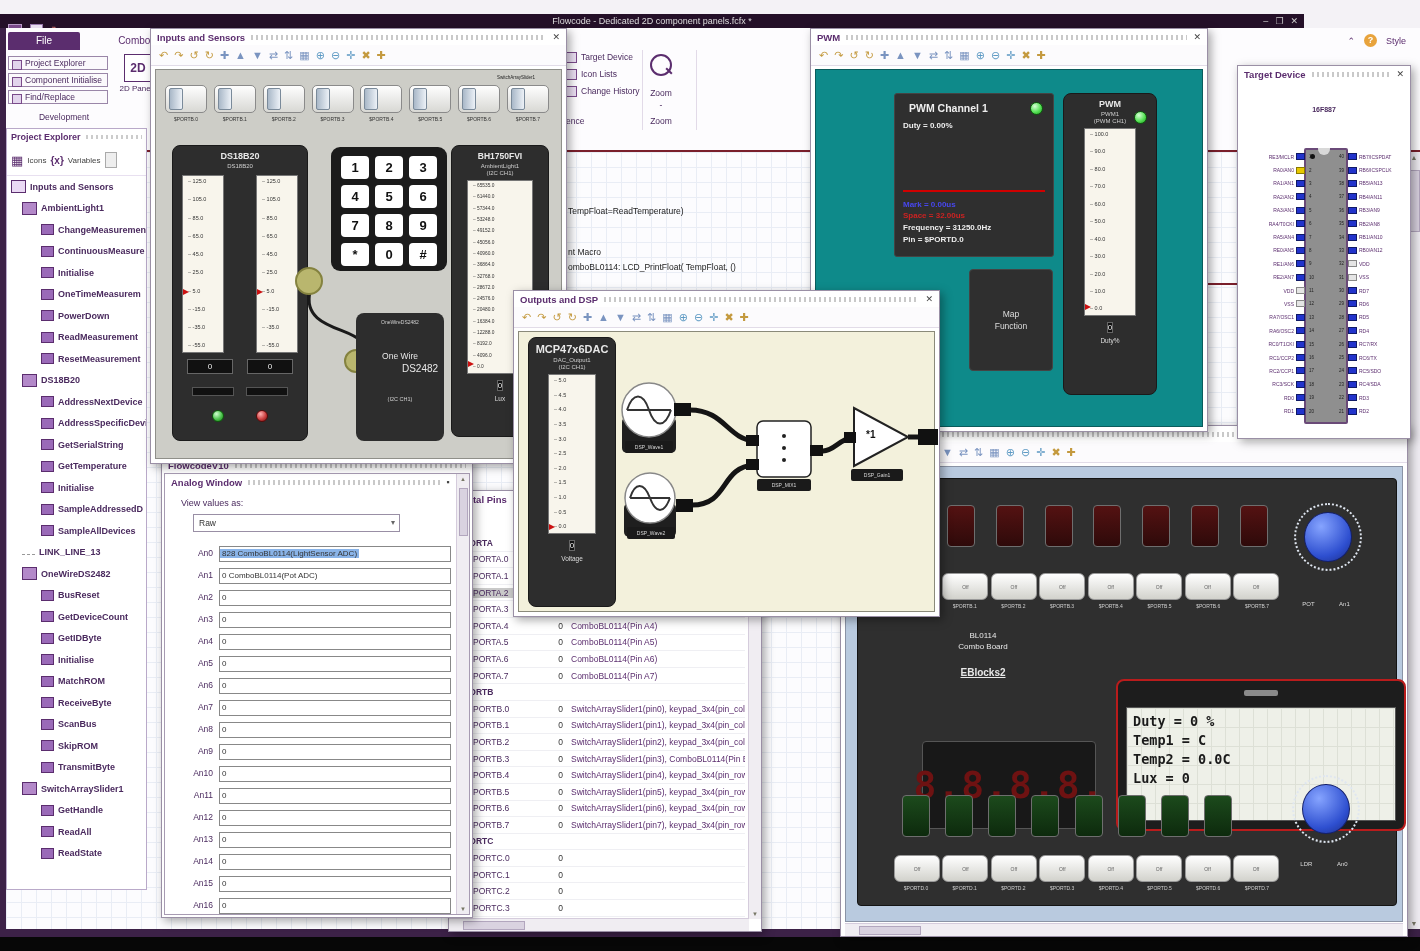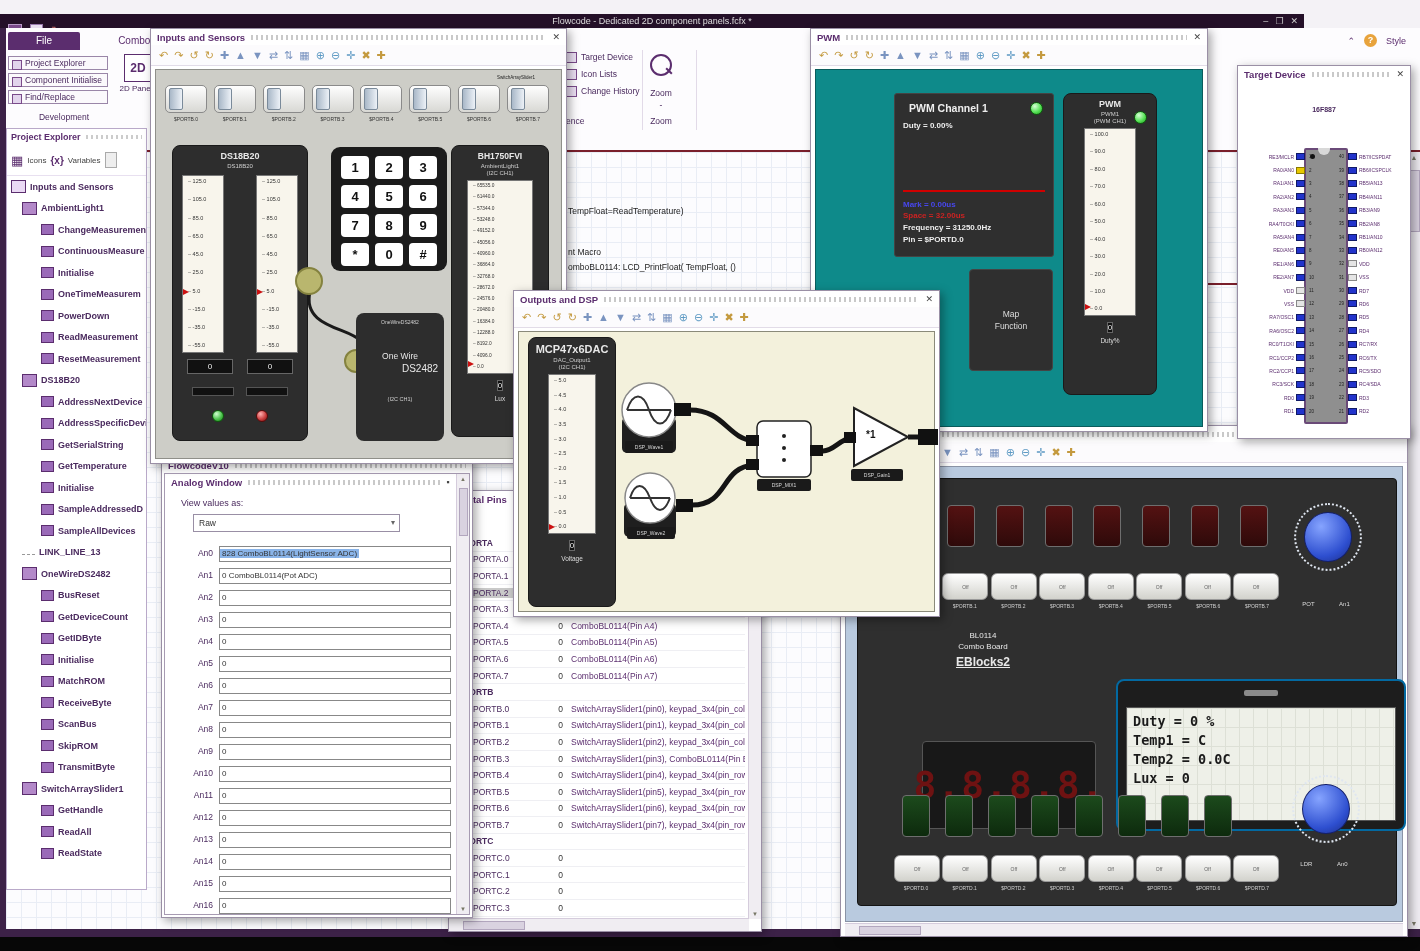--- a/index.html
+++ b/index.html
@@ -167,21 +167,21 @@
   .btnw{width:44px;height:25px;background:linear-gradient(#ffffff,#d2d2cc);border:1px solid #999;border-radius:6px;font-size:5px;color:#666;display:flex;align-items:center;justify-content:center;}
   .labrow{position:absolute;display:flex;justify-content:space-between;}
   .blab{width:44px;font-size:5px;color:#cfcfcf;text-align:center;}
   .knob{position:absolute;border:2px dotted #dfe6f0;border-radius:50%;display:flex;align-items:center;justify-content:center;}
   .knob .ball{width:72%;height:76%;border-radius:50%;background:radial-gradient(circle at 35% 28%,#86a4ff,#2e4fd0 65%,#1a2c86);border:1px solid #14206a;}
   .knoblab{position:absolute;display:flex;justify-content:space-around;font-size:6px;color:#ddd;}
   .btext{position:absolute;text-align:center;color:#e8e8e8;}
   .sevenseg{position:absolute;left:64px;top:262px;width:172px;height:86px;background:#181818;border:1px solid #555;border-radius:4px;
             display:flex;align-items:center;justify-content:center;font-family:"DejaVu Sans Mono",monospace;font-weight:bold;
             color:#6e1212;font-size:38px;letter-spacing:1px;}
-  .lcd{position:absolute;left:258px;top:200px;width:290px;height:152px;background:#1d1d1d;border:2px solid #0369a1;border-radius:8px;box-sizing:border-box;}
+  .lcd{position:absolute;left:258px;top:200px;width:290px;height:152px;background:#1d1d1d;border:2px solid #b91c1c;border-radius:8px;box-sizing:border-box;}
   .lcd .hdrbar{position:absolute;left:50%;top:9px;width:34px;height:6px;margin-left:-17px;background:#8a8a8a;border-radius:2px;}
   .lcd .scrn{position:absolute;left:8px;top:26px;right:8px;bottom:8px;background:#eef0e8;border:1px solid #555;
      background-image:linear-gradient(#dde0d6 1px,transparent 1px),linear-gradient(90deg,#dde0d6 1px,transparent 1px);
      background-size:14px 19px;padding:4px 6px;box-sizing:border-box;}
   .lcdline{font-family:"DejaVu Sans Mono",monospace;font-weight:bold;font-size:13.5px;color:#1a1a1a;line-height:19px;white-space:pre;}
   .viewlab{position:absolute;left:16px;top:24px;font-size:9px;color:#4a2a5e;}
   .rawdd{position:absolute;left:28px;top:40px;width:200px;height:16px;border:1px solid #998fa5;background:#fff;font-size:8.5px;color:#333;line-height:16px;padding-left:5px;}
   .rawdd::after{content:"▾";position:absolute;right:4px;top:0;font-size:8px;color:#666;}
 </style>
 </head>
@@ -494,21 +494,21 @@
       <div class="knob" style="left:436px;top:24px;width:64px;height:64px;">
         <span class="ball"></span>
       </div>
       <div class="knoblab" style="left:432px;top:122px;width:72px;">
         <span>POT</span>
         <span>An1</span>
       </div>
       <div class="btext" style="left:60px;top:152px;width:130px;">
         <div style="font-size:8px;">BL0114</div>
         <div style="font-size:8px;margin-top:2px;">Combo Board</div>
-        <div style="font-size:12px;font-weight:bold;margin-top:4px;text-decoration:underline;">EBlocks2</div>
+        <div style="font-size:10px;font-weight:bold;margin-top:16px;text-decoration:underline;">EBlocks2</div>
       </div>
       <div class="sevenseg">8.8.8.8.</div>
       <div class="lcd">
         <span class="hdrbar"></span>
         <div class="scrn">
 
         <div class="lcdline">Duty = 0 %</div>
             <div class="lcdline">Temp1 = C</div>
             <div class="lcdline">Temp2 = 0.0C</div>
             <div class="lcdline">Lux = 0</div>

